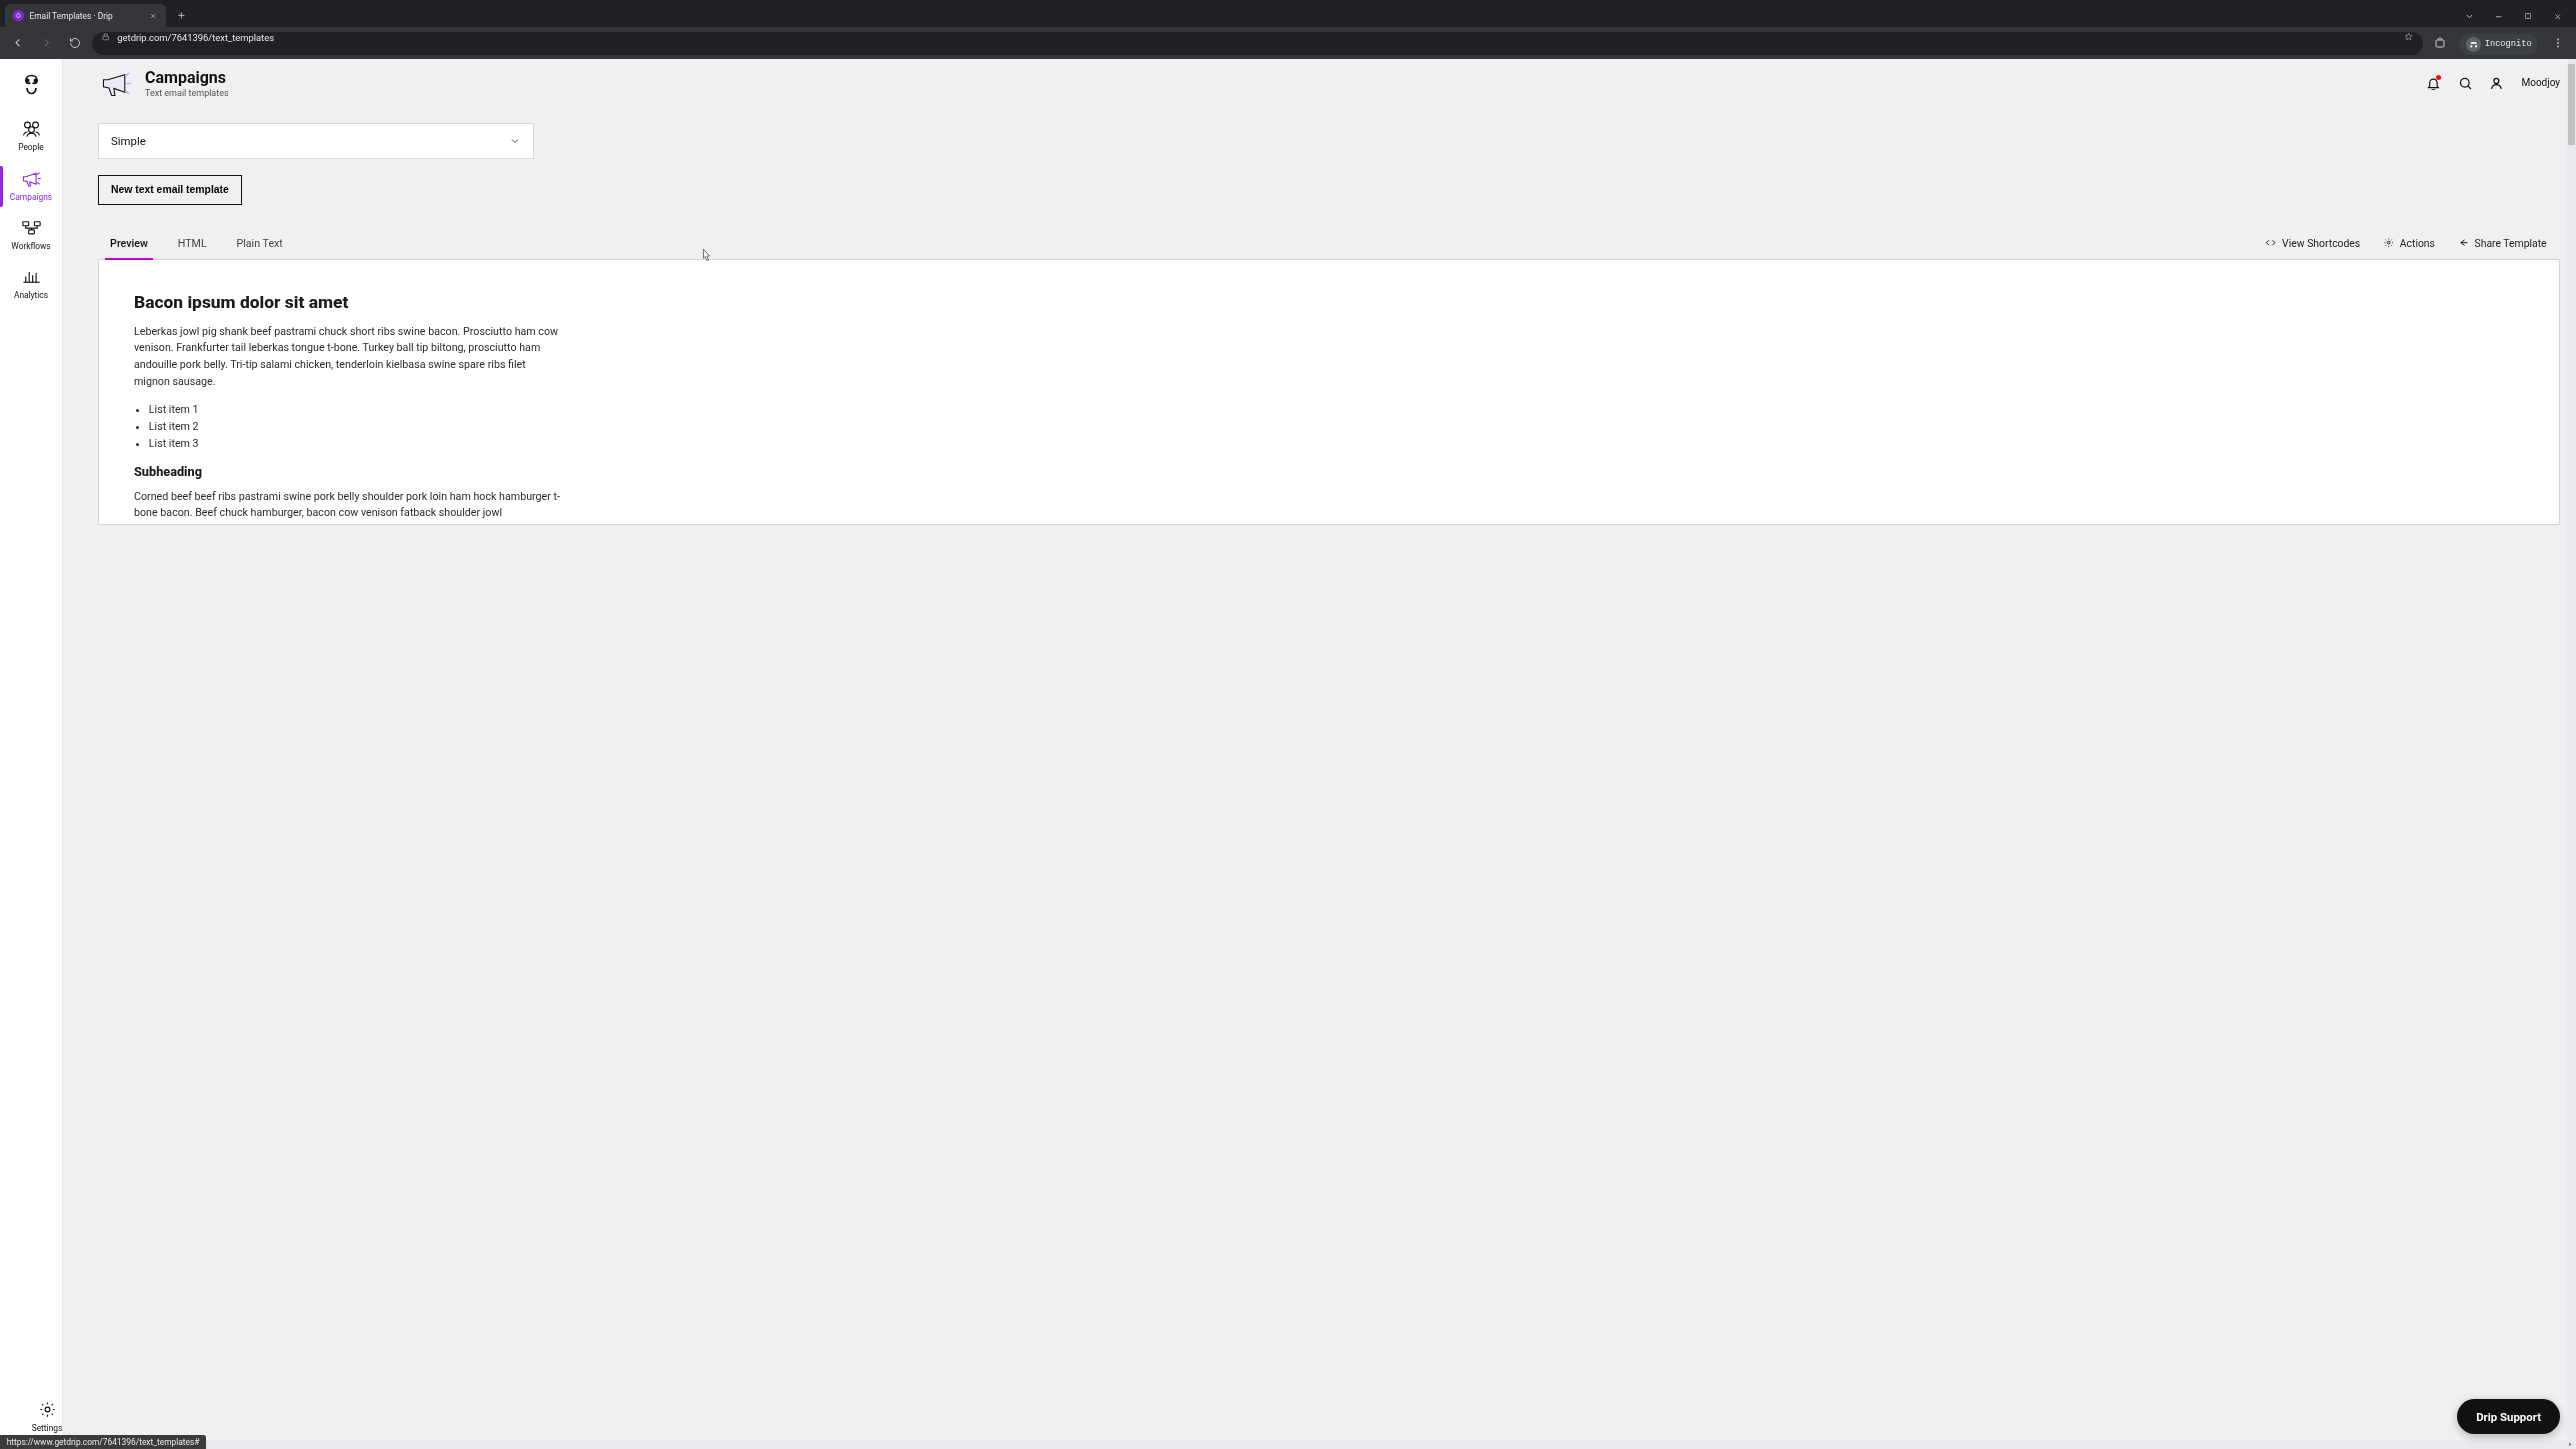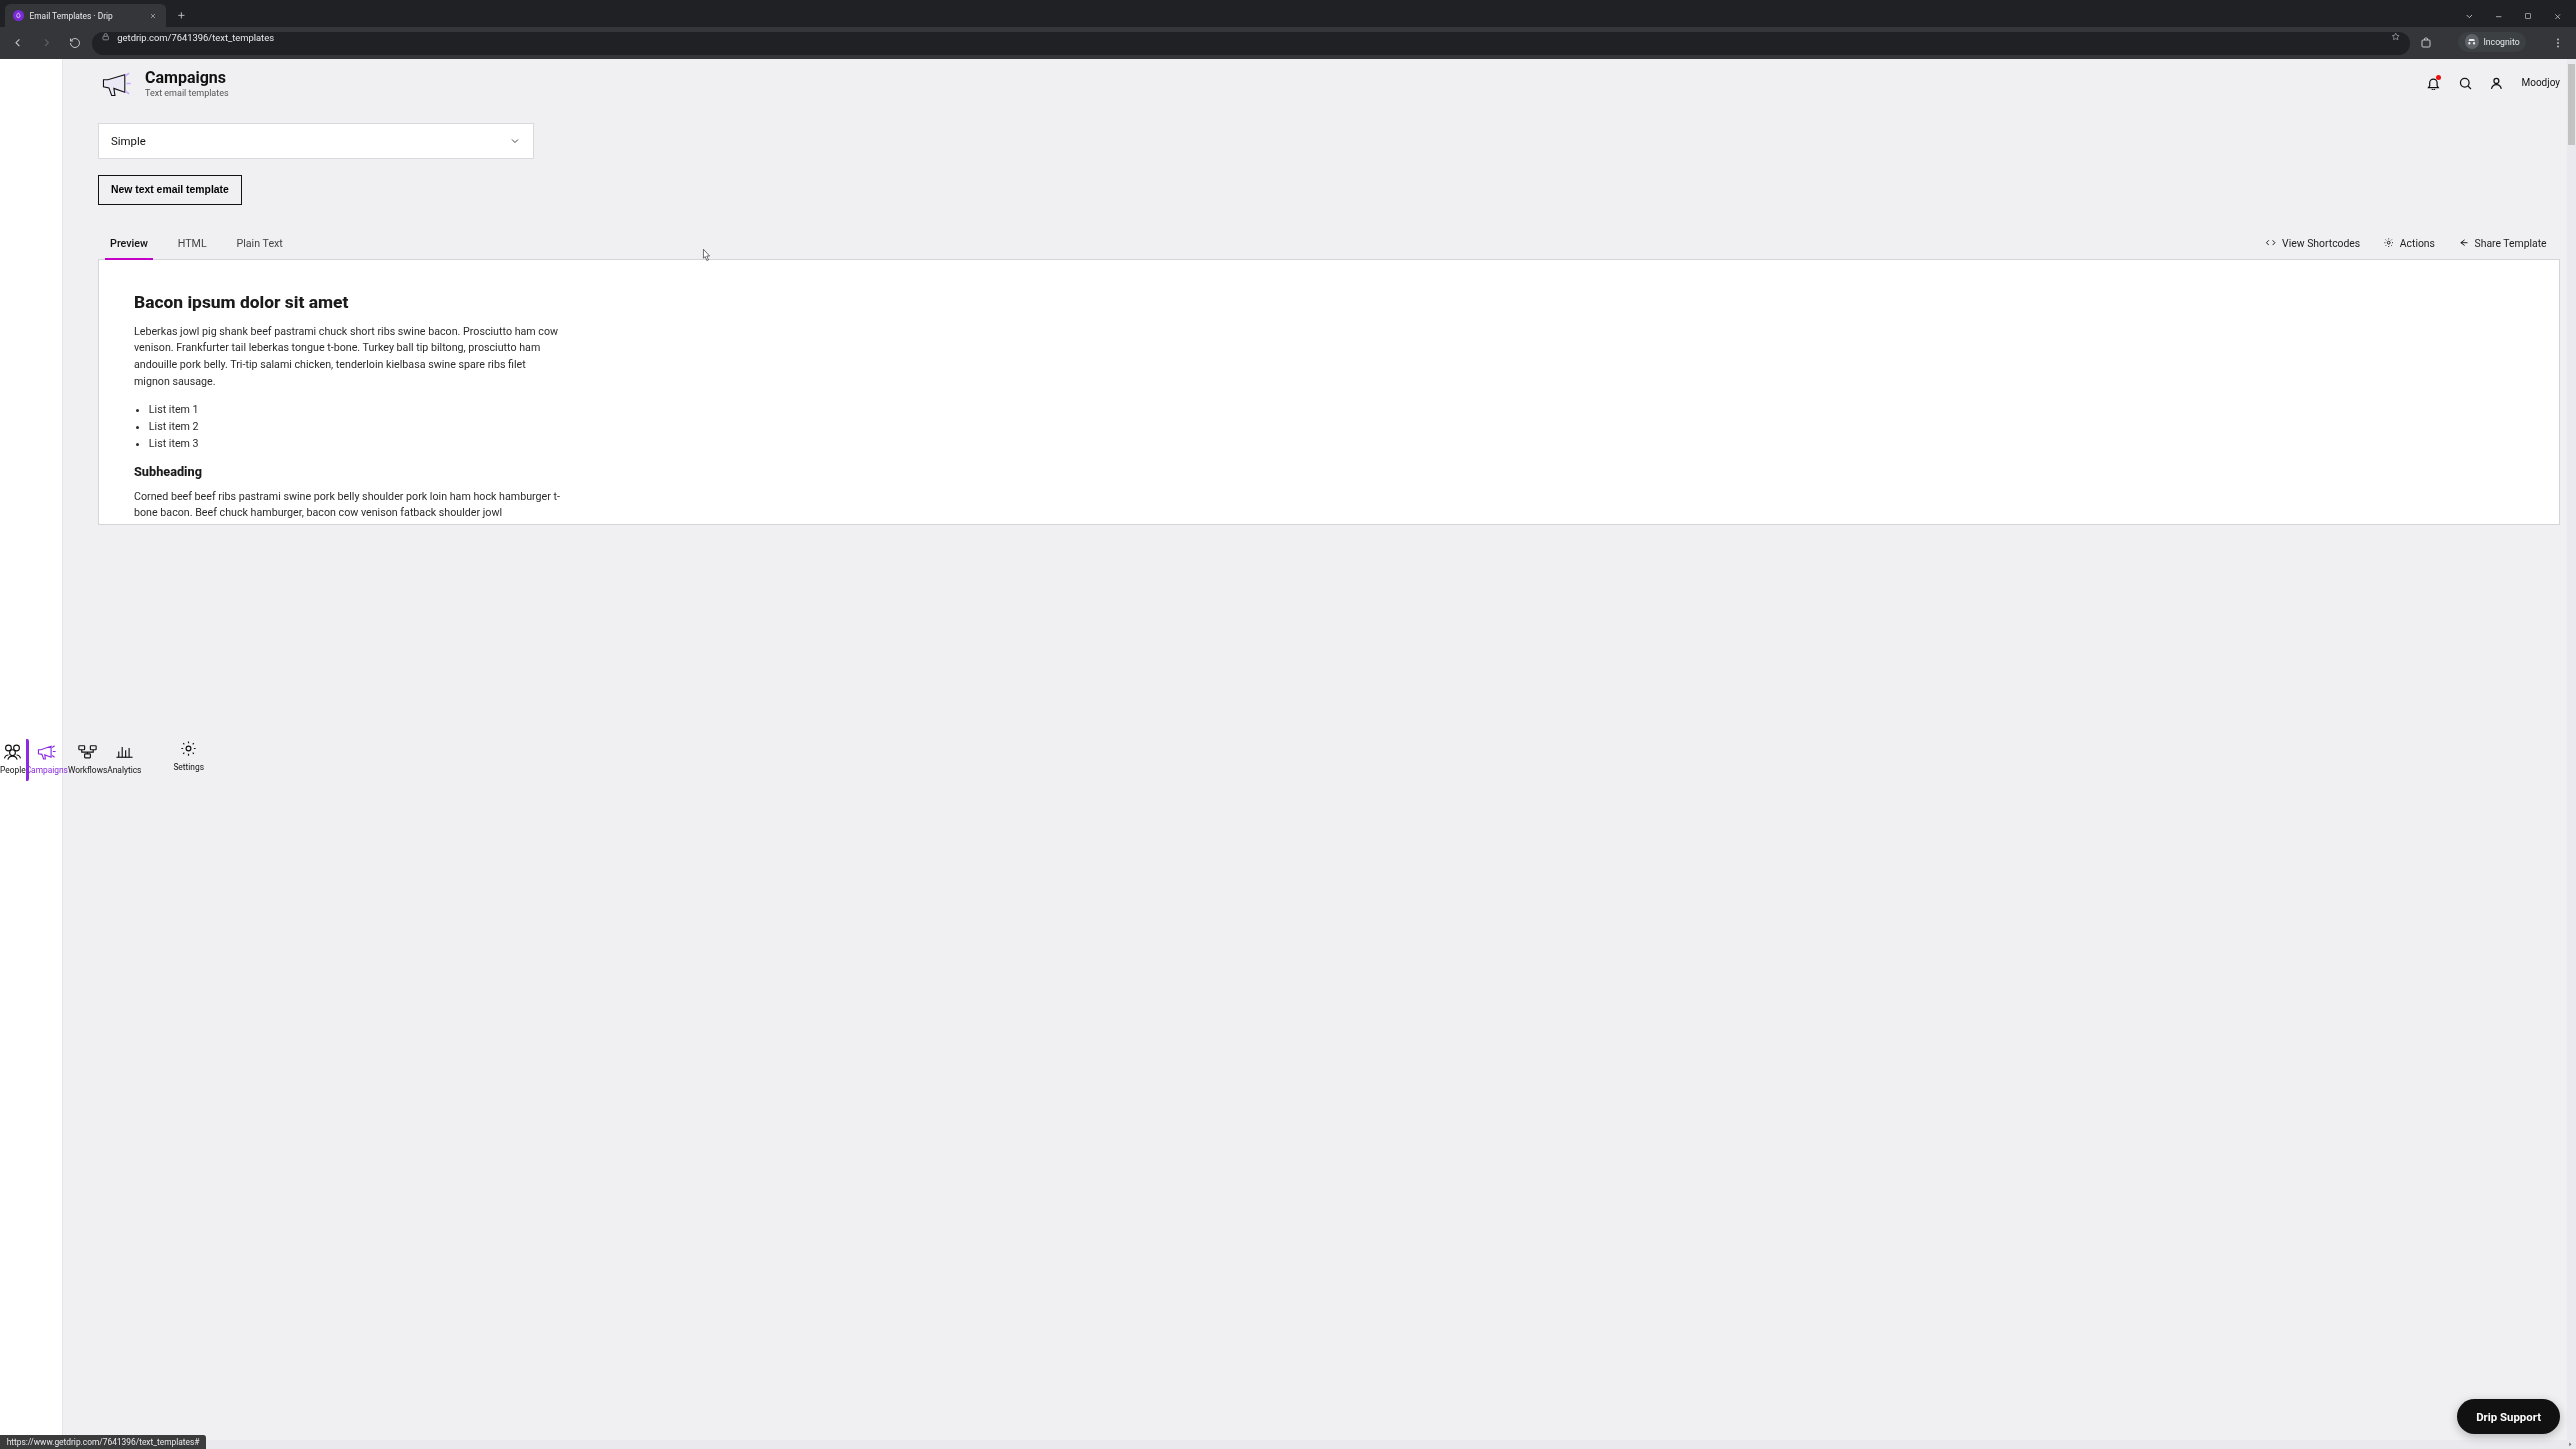--- a/index.html
+++ b/index.html
@@ -29,34 +29,34 @@
   }
   .nav-btn { width:23px;height:23px;display:flex;align-items:center;justify-content:center;color:#c7c7c7;cursor:pointer;border-radius:50%; }
   .nav-btn.disabled { color:#5f6368; cursor:default; }
   .omnibox {
     flex:1; height:23px; background:#202124; border-radius:11.4px; display:flex; 
     padding: 0 9.4px; gap:6.7px; color:#e8eaed; font-size:9.4px;
   }
   .omnibox svg { width:9.4px;height:9.4px;flex-shrink:0; color:#9aa0a6;}
   .omnibox .url { flex:1; white-space:nowrap; overflow:hidden; text-overflow:ellipsis; }
   .omnibox .star { color:#9aa0a6; }
-  .toolbar-right { display:flex; align-items:flex-start; gap:20px; }
+  .toolbar-right { display:flex; align-items:flex-end; gap:8px;font-family:Liberation Mono, monospace; }
   .incognito-badge {
     display:flex; align-items:center; gap:4px; background:#3c4043; padding:2.7px 6.7px; border-radius:10.7px;
     font-size:8.7px; color:#e8eaed;
   }
   .incognito-badge .avatar { width:14.8px;height:14.8px;border-radius:50%;background:#5f6368;display:flex;align-items:center;justify-content:center; }
 
   
   .page {
     position:absolute; top:59px; left:0; right:0; bottom:0; background:#f0f0f2; color:#111;
     display:flex;
   }
   .sidebar {
-    width: 63px; background:#fff; border-right:0.7px solid #e6e6ea; display:flex; flex-direction:row;
+    width: 63px; background:#fff; border-right:0.7px solid #e6e6ea; display:flex; flex-direction:column;
     align-items:center; padding-top:12px;
   }
   .sidebar .logo { width:27px;height:27px; margin-bottom:14.8px; }
   .side-item {
     width: 100%; padding: 6.7px 0 9.4px; display:flex; flex-direction:column; align-items:center;
     gap:4px; font-size:8.4px; color:#111; cursor:pointer; position:relative;
   }
   .side-item.active { color:#8a2be2; }
   .side-item.active::before {
     content:""; position:absolute; left:0; top:4px; bottom:4px; width:3.4px; background:#8a2be2; border-radius:0 2px 2px 0;

